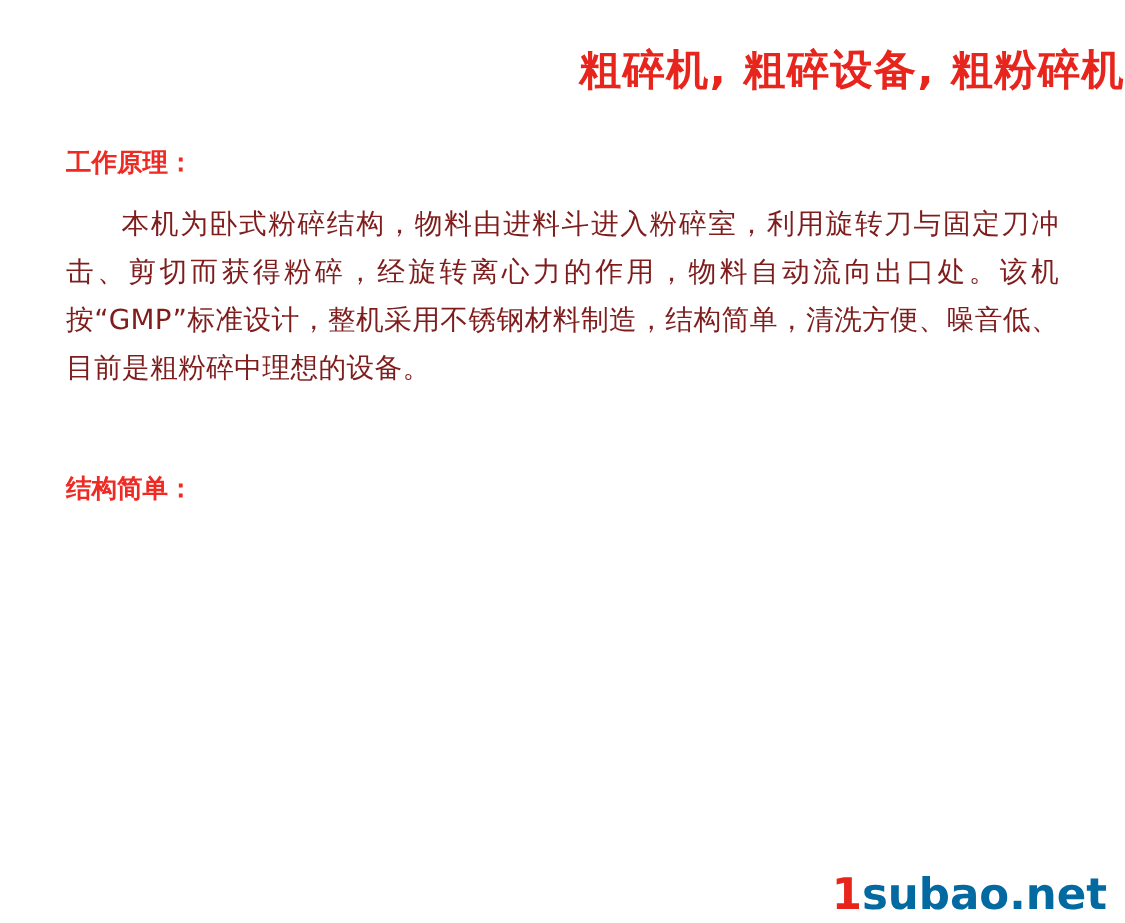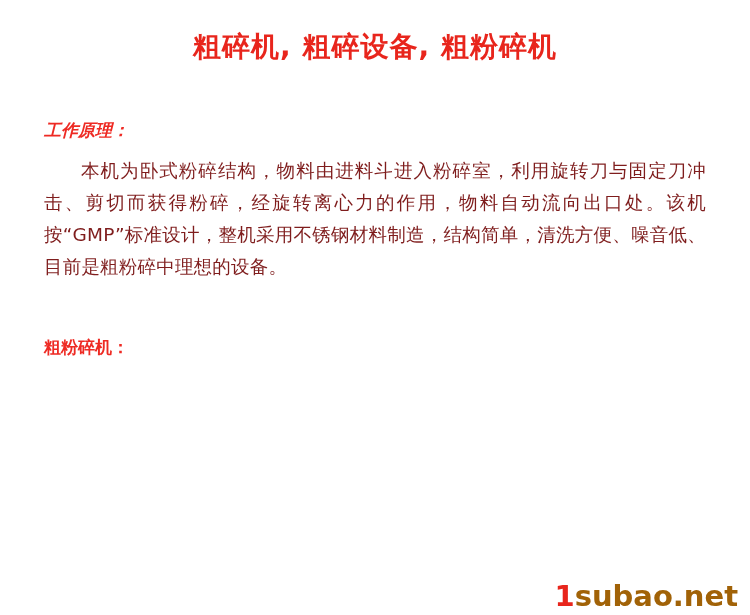--- a/index.html
+++ b/index.html
@@ -14,21 +14,21 @@
     position: relative;
     overflow: hidden;
   }
   .page {
     position: relative;
     width: 750px;
     height: 615px;
     box-sizing: border-box;
   }
   .doc-title {
-    text-align: center;
+    text-align: right;
     color: #e8251c;
     font-size: 28px;
     font-weight: bold;
     letter-spacing: 1px;
     margin: 0;
     padding-top: 30px;
     line-height: 1.2;
     font-family: "DejaVu Sans", sans-serif;
   }
   .section {
@@ -48,52 +48,52 @@
     color: #7f1d1d;
     font-size: 18.5px;
     line-height: 1.72;
     text-align: justify;
     text-justify: inter-ideograph;
     margin: 0;
     padding: 0;
     text-indent: 2em;
     letter-spacing: 0.2px;
   }
-  .sec1-heading { margin-top: 55px; font-style: italic; }
+  .sec1-heading { margin-top: 34px; }
   .sec1-body { margin-top: 13px; }
   .sec2-heading { margin-top: 53px; }
   .sec2-body { margin-top: 13px; }
 
   .watermark {
     position: absolute;
     right: 12px;
     bottom: 4px;
     font-size: 29px;
     font-weight: bold;
     font-family: "DejaVu Sans", sans-serif;
     letter-spacing: 0px;
     line-height: 1;
     white-space: nowrap;
   }
   .wm-num { color: #e8251c; }
-  .wm-text { color: #a16207; }
+  .wm-text { color: #0369a1; }
 </style>
 </head>
 <body>
 
 <div class="page">
 
   <h1 class="doc-title">粗碎机, 粗碎设备, 粗粉碎机</h1>
 
   <div class="section">
     <div class="section-heading sec1-heading">工作原理：</div>
     <p class="section-body sec1-body">本机为卧式粉碎结构，物料由进料斗进入粉碎室，利用旋转刀与固定刀冲击、剪切而获得粉碎，经旋转离心力的作用，物料自动流向出口处。该机按“GMP”标准设计，整机采用不锈钢材料制造，结构简单，清洗方便、噪音低、目前是粗粉碎中理想的设备。</p>
   </div>
 
   <div class="section">
-    <div class="section-heading sec2-heading">粗粉碎机：</div>
+    <div class="section-heading sec2-heading">结构简单：</div>
   </div>
 
   <div class="watermark">
     <span class="wm-num">1</span><span class="wm-text">subao.net</span>
   </div>
 
 </div>
 
 </body></html>

